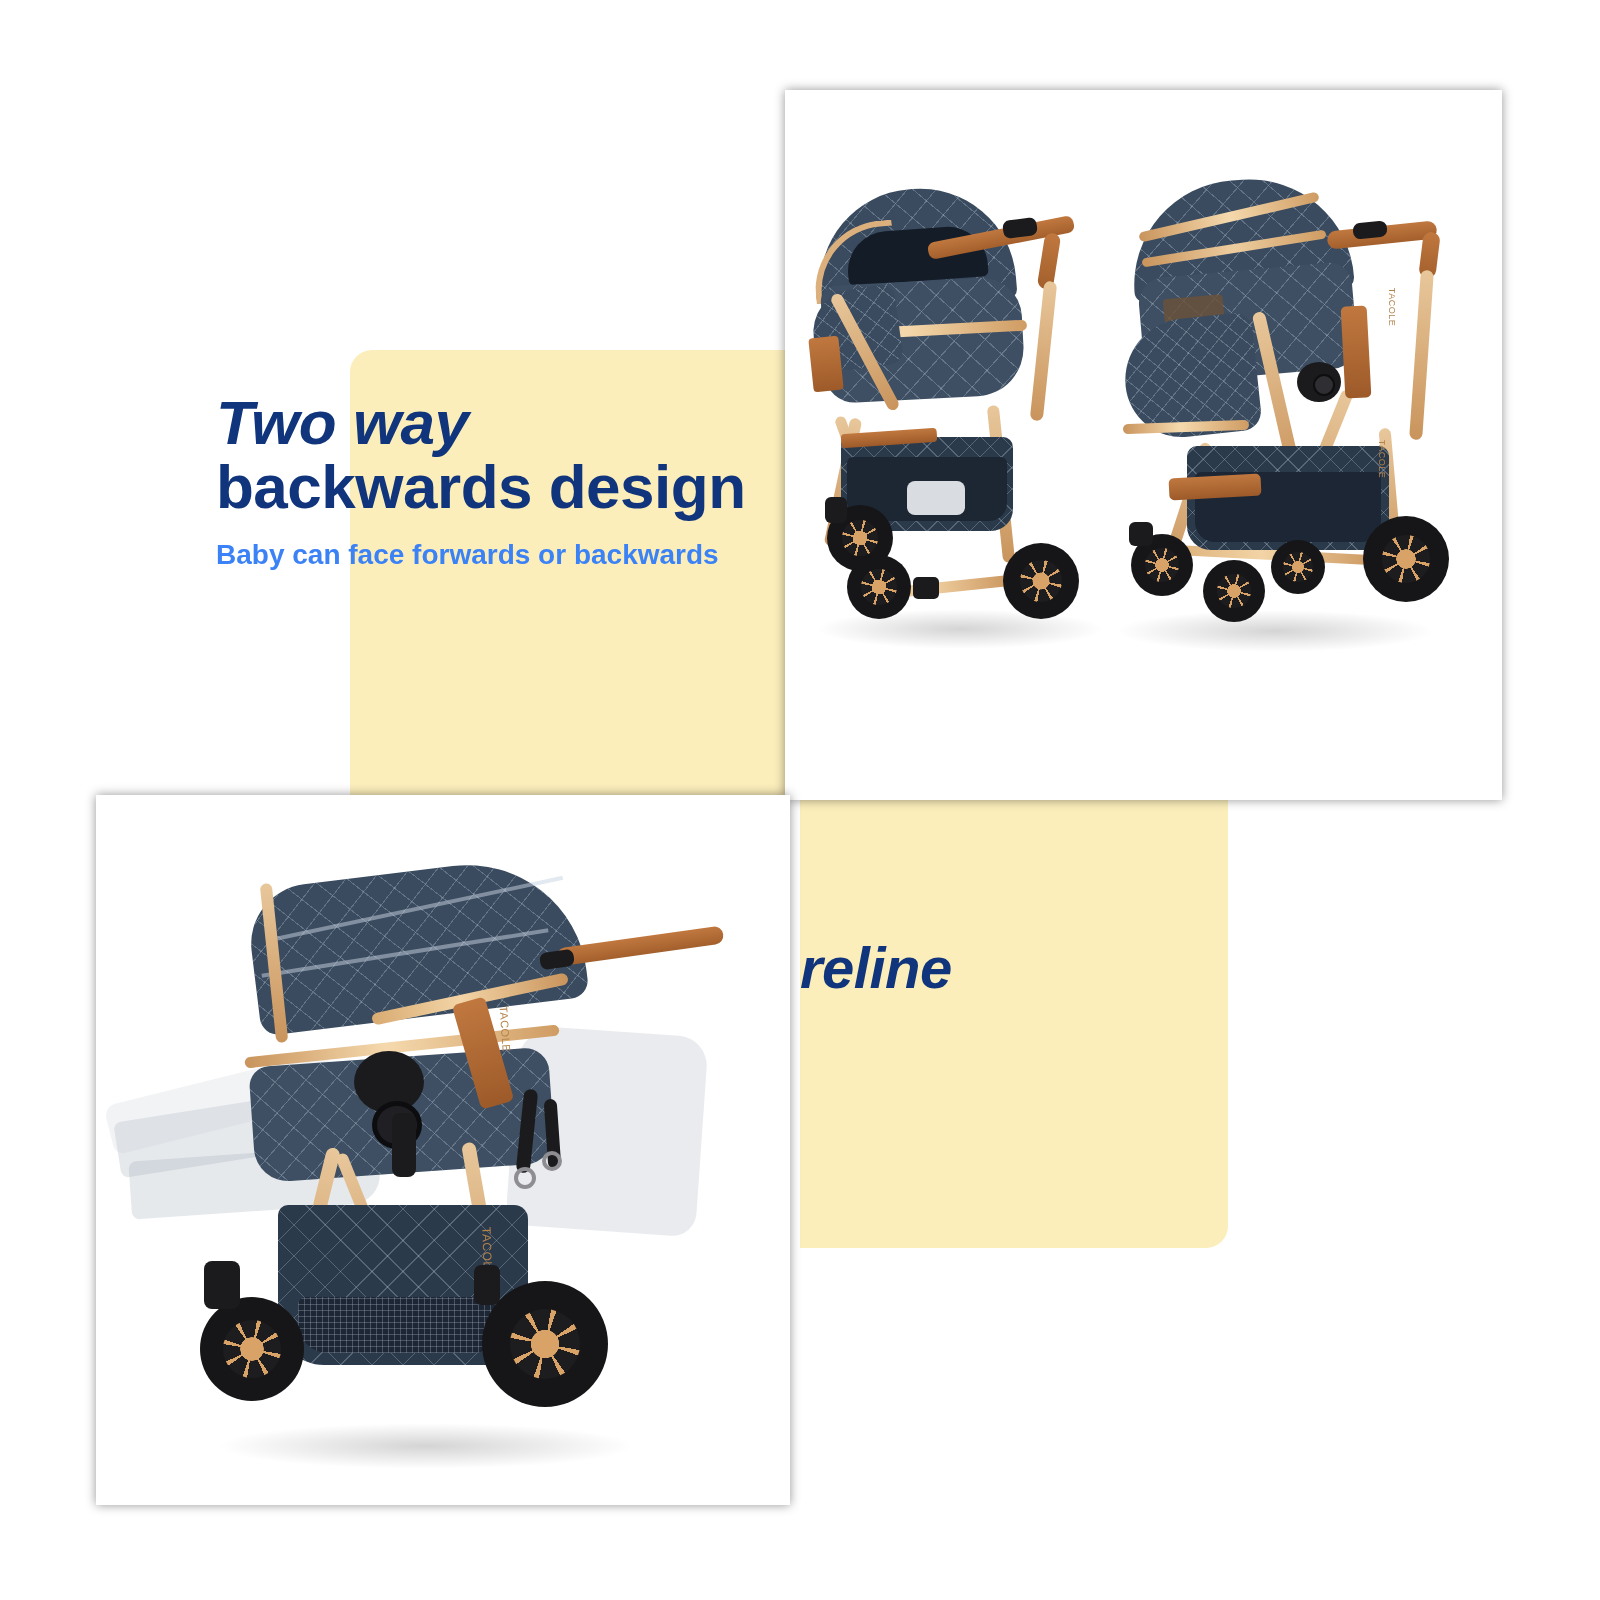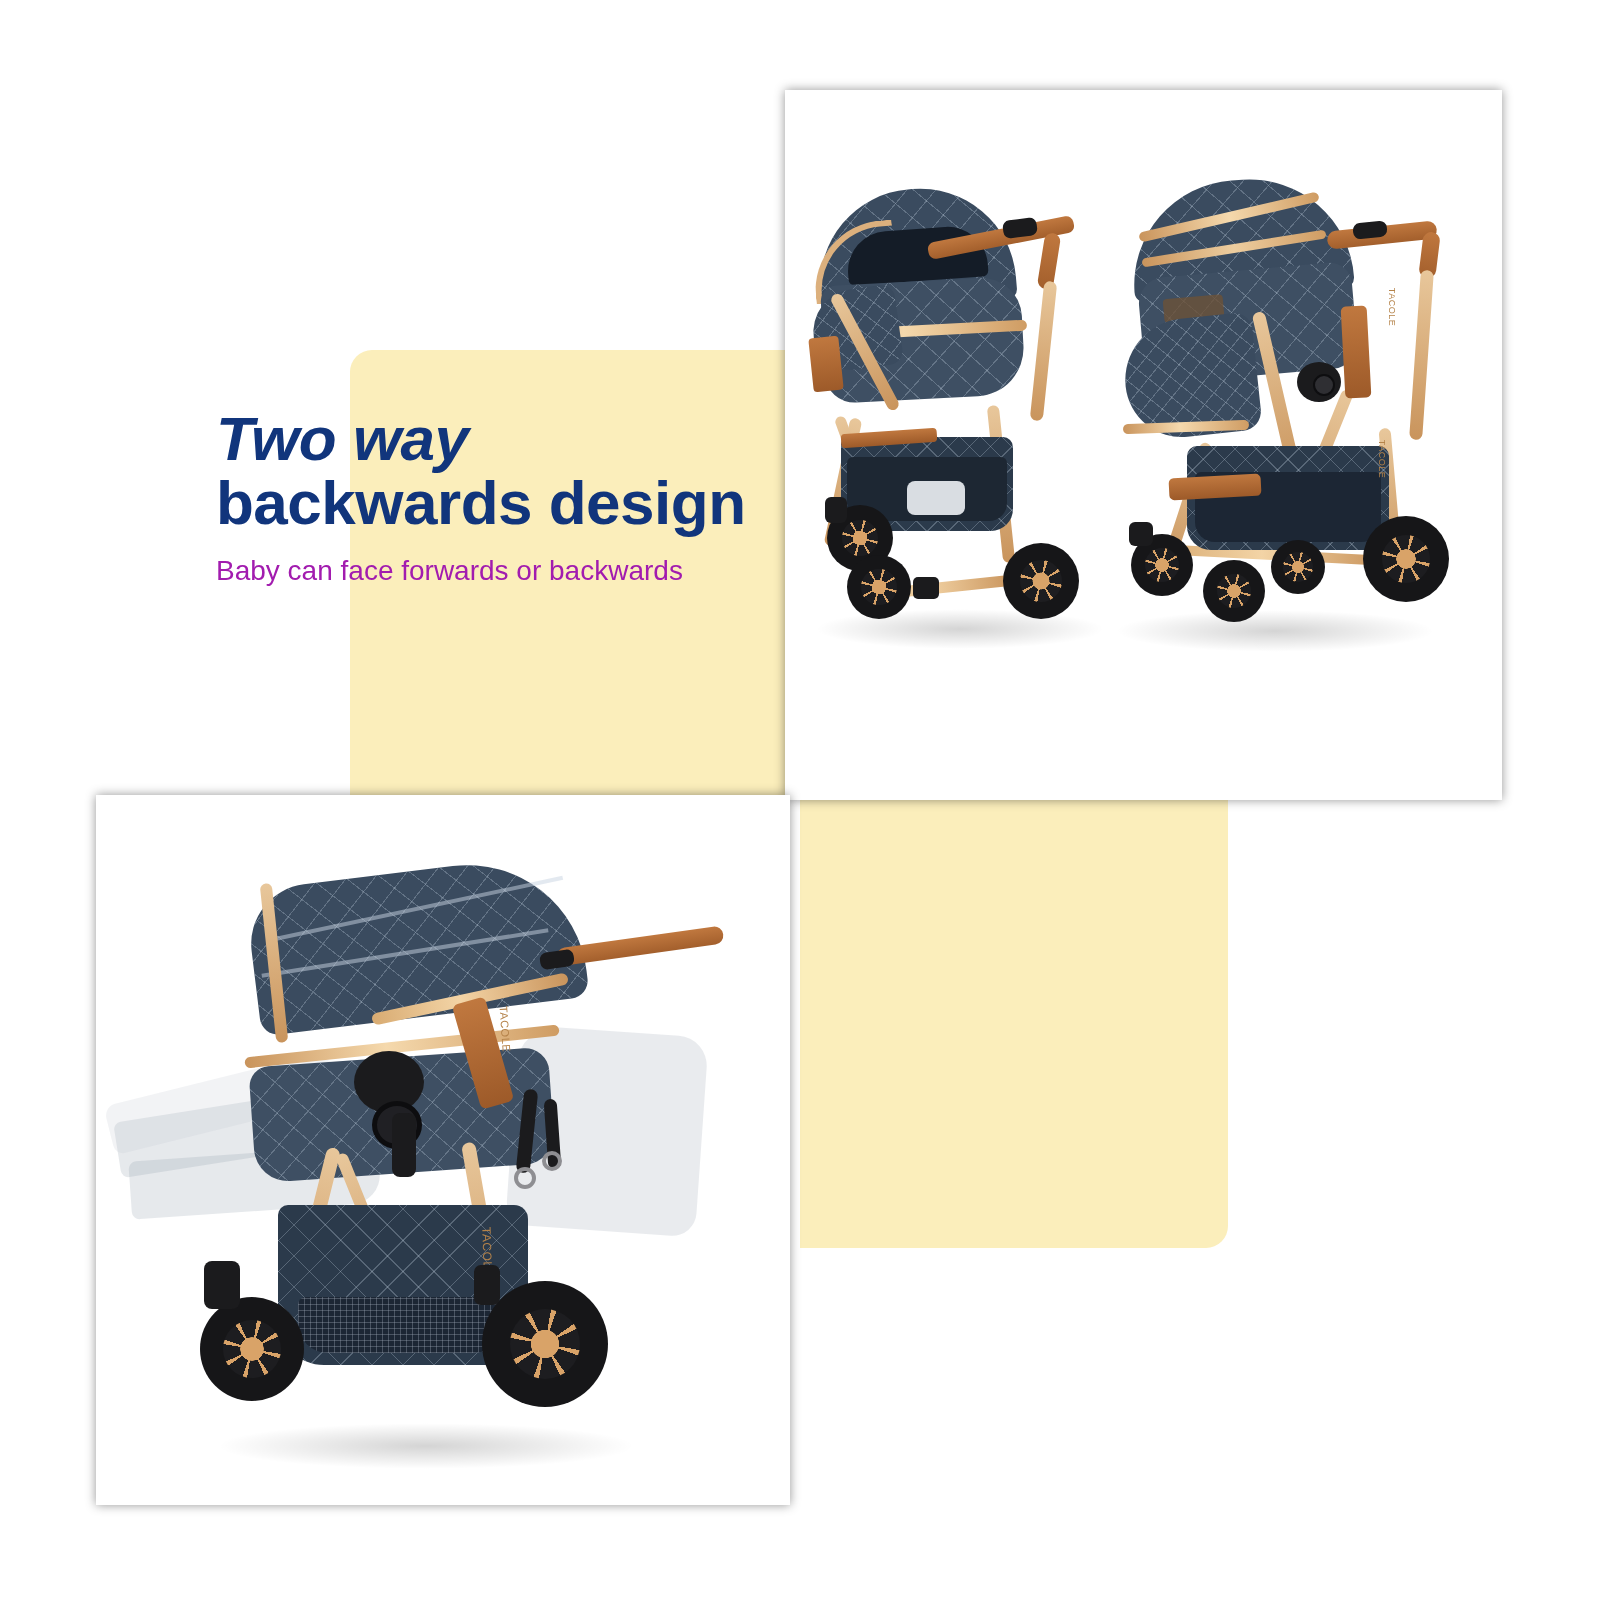--- a/index.html
+++ b/index.html
@@ -28,38 +28,38 @@
   .photo-panel {
     position:absolute; background:#ffffff;
     box-shadow:0 0 10px rgba(0,0,0,.42);
     overflow:hidden;
   }
   #photo-panel-top { left:785px; top:90px; width:717px; height:710px; }
   #photo-panel-bottom { left:96px; top:795px; width:694px; height:710px; }
 
   
   .text-block { position:absolute; z-index:5; }
-  #text-block-1 { left:216px; top:407px; width:600px; }
+  #text-block-1 { left:216px; top:391px; width:600px; }
   #text-block-2 { left:800px; top:938px; width:430px; }
 
   .headline {
     color:#11357c;
     font-weight:bold;
     line-height:1.04;
     letter-spacing:-0.5px;
     white-space:nowrap;
   }
   .headline .ln1 { display:block; font-style:italic; font-size:62px; }
   .headline .ln2 { display:block; font-style:normal; font-size:62px; }
   #text-block-2 .headline .ln1,
   #text-block-2 .headline .ln2 { font-style:italic; font-size:58px; }
 
   .subline {
-    color:#a21caf;
-    font-weight:normal;
+    color:#3b82f6;
+    font-weight:bold;
     font-size:28px;
     line-height:1.35;
     margin-top:16px;
   }
   #text-block-2 .subline { font-size:27px; margin-top:22px; }
 
   
   .stroller { position:absolute; }
   .gold         { background:linear-gradient(90deg,#d8ab72,#f3d4a6 45%,#c9945c); }
   .gold-v       { background:linear-gradient(180deg,#e8c79b,#c9945c); }
@@ -336,16 +336,17 @@
       <span class="ln1">Two way</span>
       <span class="ln2">backwards design</span>
     </div>
     <div class="subline">
       <span>Baby can face forwards or backwards</span>
     </div>
   </div>
 
   <div class="text-block" id="text-block-2">
     <div class="headline">
+      <span class="ln2">reline</span>
     </div>
   </div>
 
 </div>
 
 </body></html>

